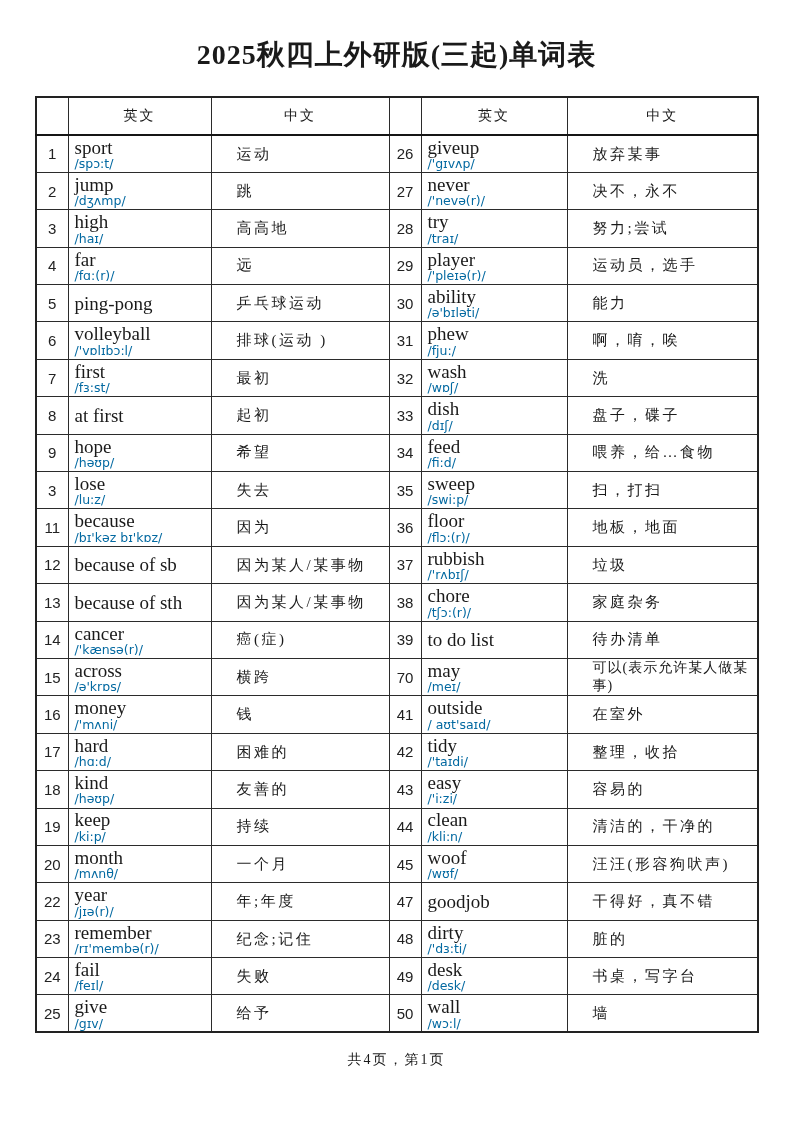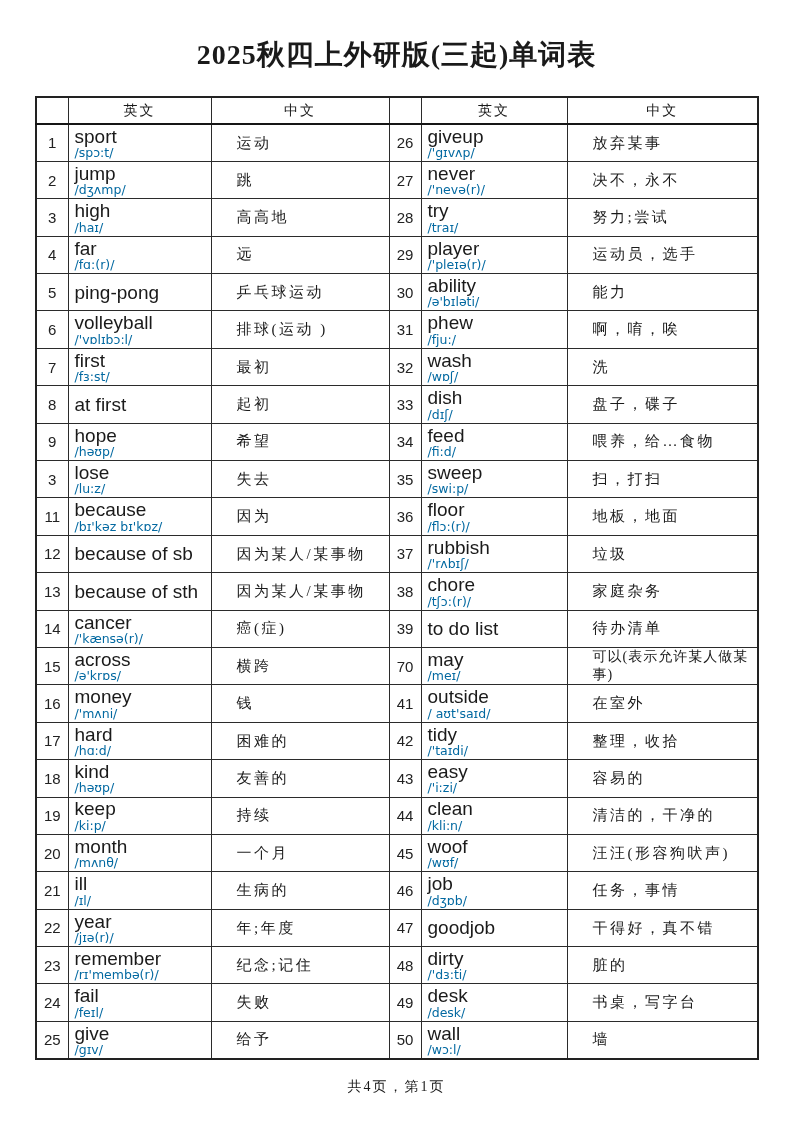--- a/index.html
+++ b/index.html
@@ -22,21 +22,21 @@
     border-collapse: collapse;
     table-layout: fixed;
     width: 722px;
     margin: 22px 0 0 35px;
   }
   table.vocab th, table.vocab td {
     border: 1px solid #2b2b2b;
     overflow: hidden;
   }
   table.vocab { border: 2px solid #222; }
-  thead tr { height: 27px; }
+  thead tr { height: 38px; }
   thead th {
     font-size: 14px;
     font-weight: normal;
     text-align: center;
     letter-spacing: 2px;
     border-bottom: 2.5px solid #151515 !important;
     background: #ffffff;
   }
   tbody tr { height: 37.4px; }
   td.num {
@@ -46,21 +46,21 @@
     font-size: 15px;
     color: #222;
   }
   td.en {
     vertical-align: middle;
     padding: 1px 2px 1px 6px;
   }
   .word {
     font-size: 19px;
     line-height: 1.02;
-    font-family: Liberation Sans, sans-serif;
+    font-family: Liberation Serif, serif;
     white-space: nowrap;
   }
   .ipa {
     font-size: 12.5px;
     line-height: 1.05;
     font-family: "DejaVu Sans", sans-serif;
     color: #0369a1;
     white-space: nowrap;
   }
   td.zh {
@@ -376,34 +376,20 @@
         </td>
         <td class="zh">一个月</td>
         <td class="num">45</td>
         <td class="en">
           <div class="word">woof</div>
           <div class="ipa">/wʊf/</div>
         </td>
         <td class="zh">汪汪(形容狗吠声)</td>
       </tr>
       <tr>
-        <td class="num">21</td>
-        <td class="en">
-          <div class="word">ill</div>
-          <div class="ipa">/ɪl/</div>
-        </td>
-        <td class="zh">生病的</td>
-        <td class="num">46</td>
-        <td class="en">
-          <div class="word">job</div>
-          <div class="ipa">/dʒɒb/</div>
-        </td>
-        <td class="zh">任务，事情</td>
-      </tr>
-      <tr>
         <td class="num">22</td>
         <td class="en">
           <div class="word">year</div>
           <div class="ipa">/jɪə(r)/</div>
         </td>
         <td class="zh">年;年度</td>
         <td class="num">47</td>
         <td class="en">
           <div class="word">goodjob</div>
         </td>

